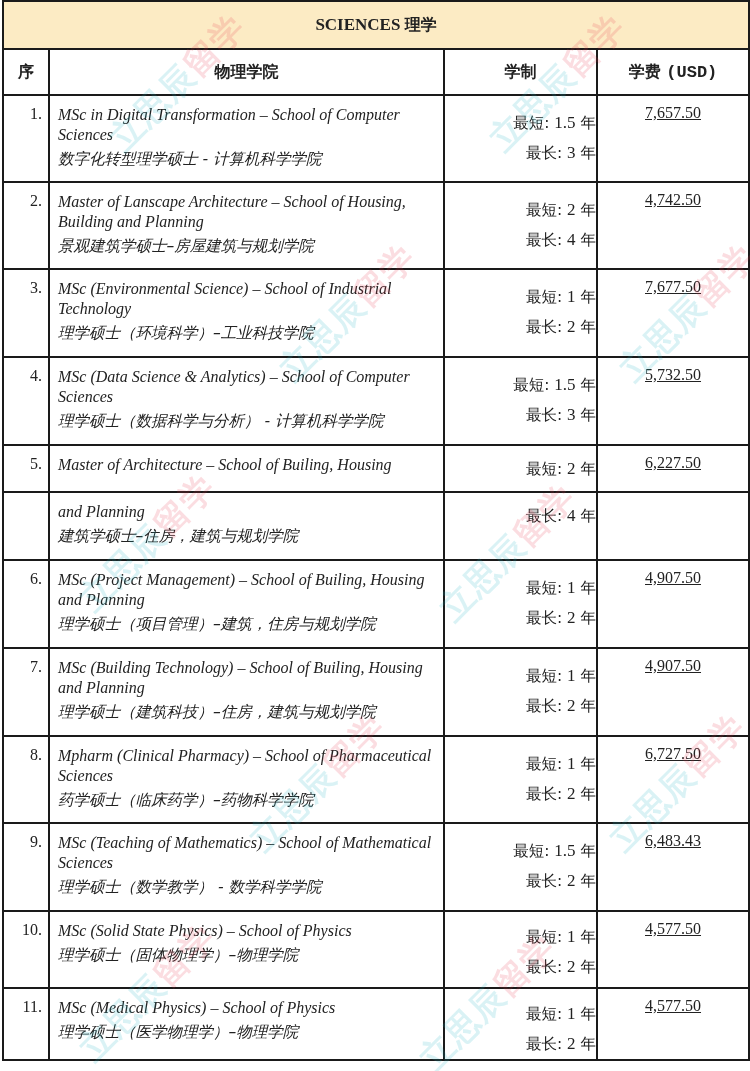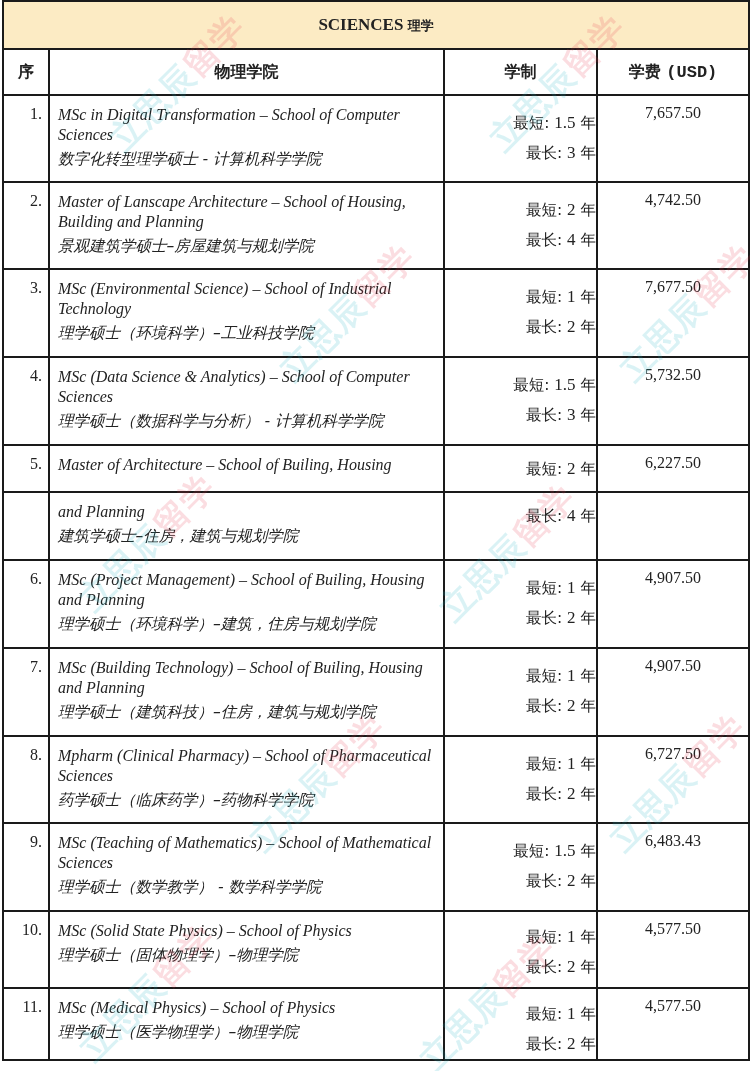--- a/index.html
+++ b/index.html
@@ -54,21 +54,21 @@
     background: #fcebc4;
     height: 46px;
     text-align: center;
     vertical-align: middle !important;
     font-weight: bold;
     font-size: 17px;
     font-family: "Liberation Serif", "DejaVu Serif", serif;
   }
   .title-cell .zh {
     font-family: Liberation Sans, sans-serif;
-    font-size: 13px;
+    font-size: 16px;
     margin-top: 48px;
   }
   .hdr {
     height: 44px;
     text-align: center;
     vertical-align: middle !important;
     font-weight: bold;
     font-family: "DejaVu Sans", sans-serif;
     font-size: 16px;
   }
@@ -109,20 +109,21 @@
     font-size: 15.5px;
   }
   .dur .line .n {
     font-family: "Liberation Serif", serif;
     font-size: 17px;
   }
   .fee {
     text-align: center;
     padding-top: 8px !important;
     font-size: 16px;
+    text-decoration: underline;
   }
 </style>
 </head>
 <body>
 
 <table class="sci">
   <colgroup>
     <col style="width:46px">
     <col style="width:395px">
     <col style="width:153px">
@@ -216,21 +217,21 @@
     <td class="dur" style="padding-top:8px !important">
       <span class="line"><span>最长:</span> <span class="n">4</span> <span>年</span></span>
     </td>
     <td class="fee"></td>
   </tr>
 
   <tr style="height:88px">
     <td class="num">6.</td>
     <td class="name">
       <span class="en-line">MSc (Project Management) – School of Builing, Housing and Planning</span>
-      <span class="zh-line">理学硕士（环境科学）–建筑，住房与规划学院</span>
+      <span class="zh-line">理学硕士（项目管理）–建筑，住房与规划学院</span>
     </td>
     <td class="dur">
       <span class="line"><span>最短:</span> <span class="n">1</span> <span>年</span></span>
       <span class="line"><span>最长:</span> <span class="n">2</span> <span>年</span></span>
     </td>
     <td class="fee">4,907.50</td>
   </tr>
 
   <tr style="height:88px">
     <td class="num">7.</td>

